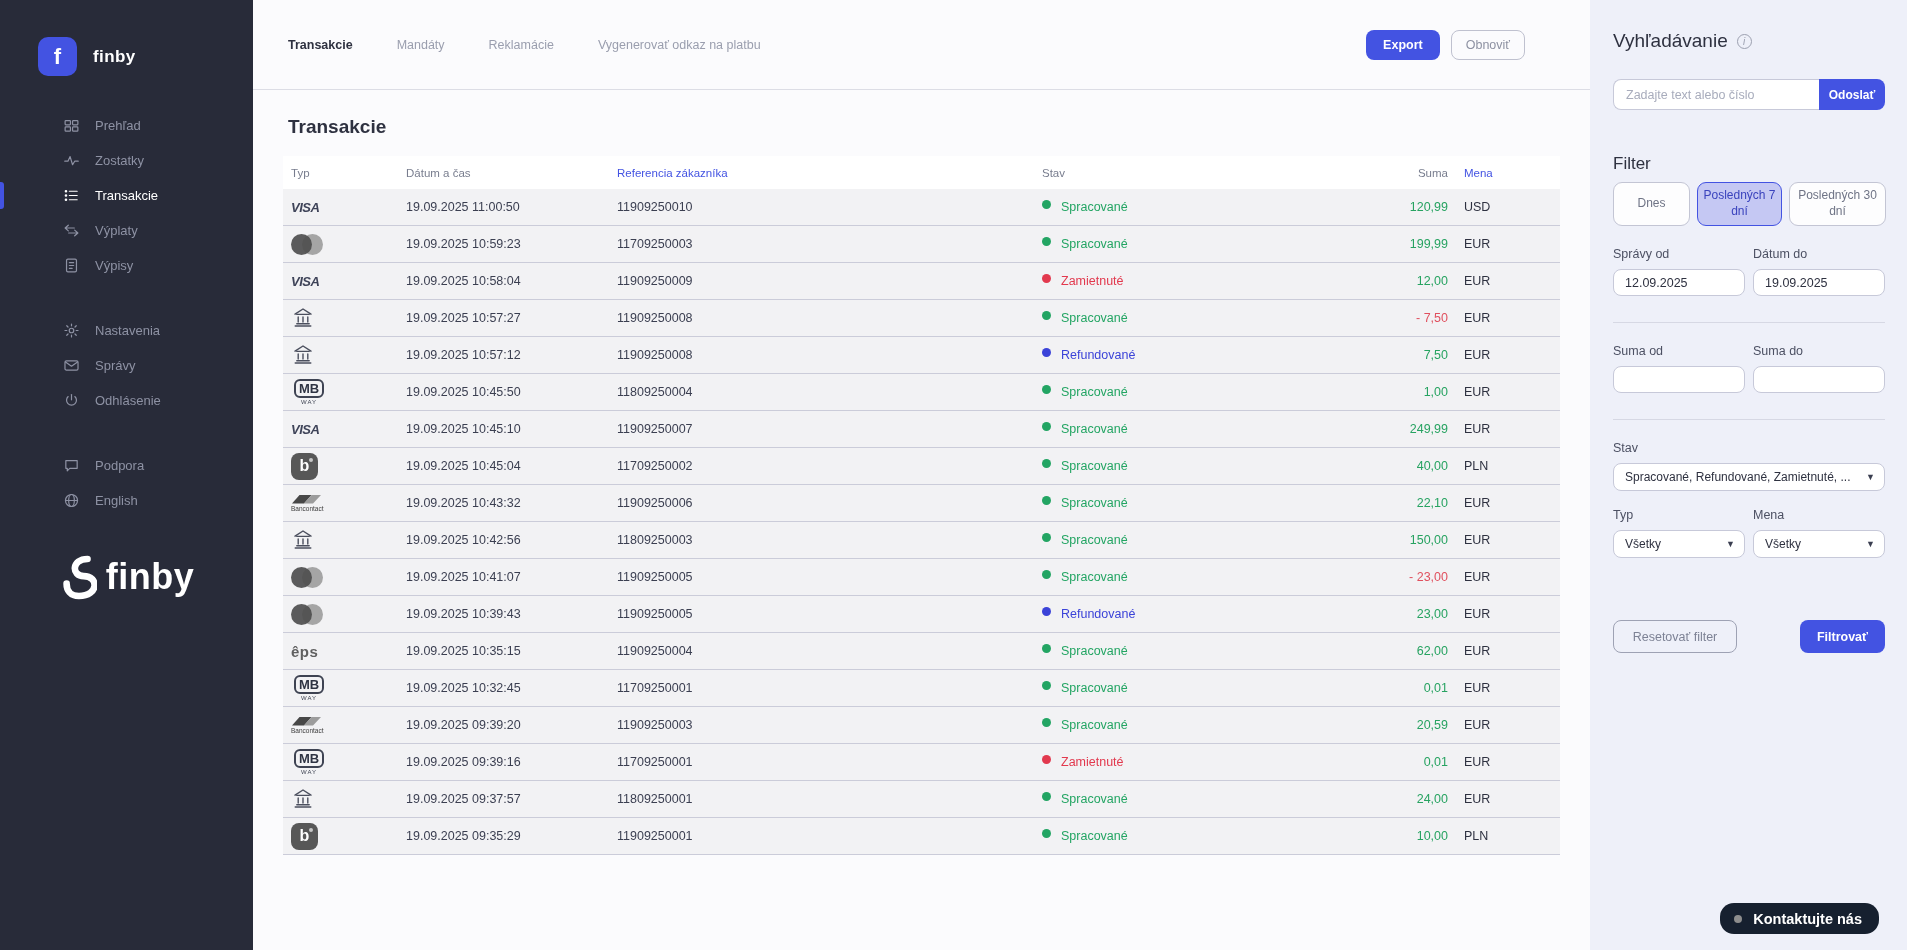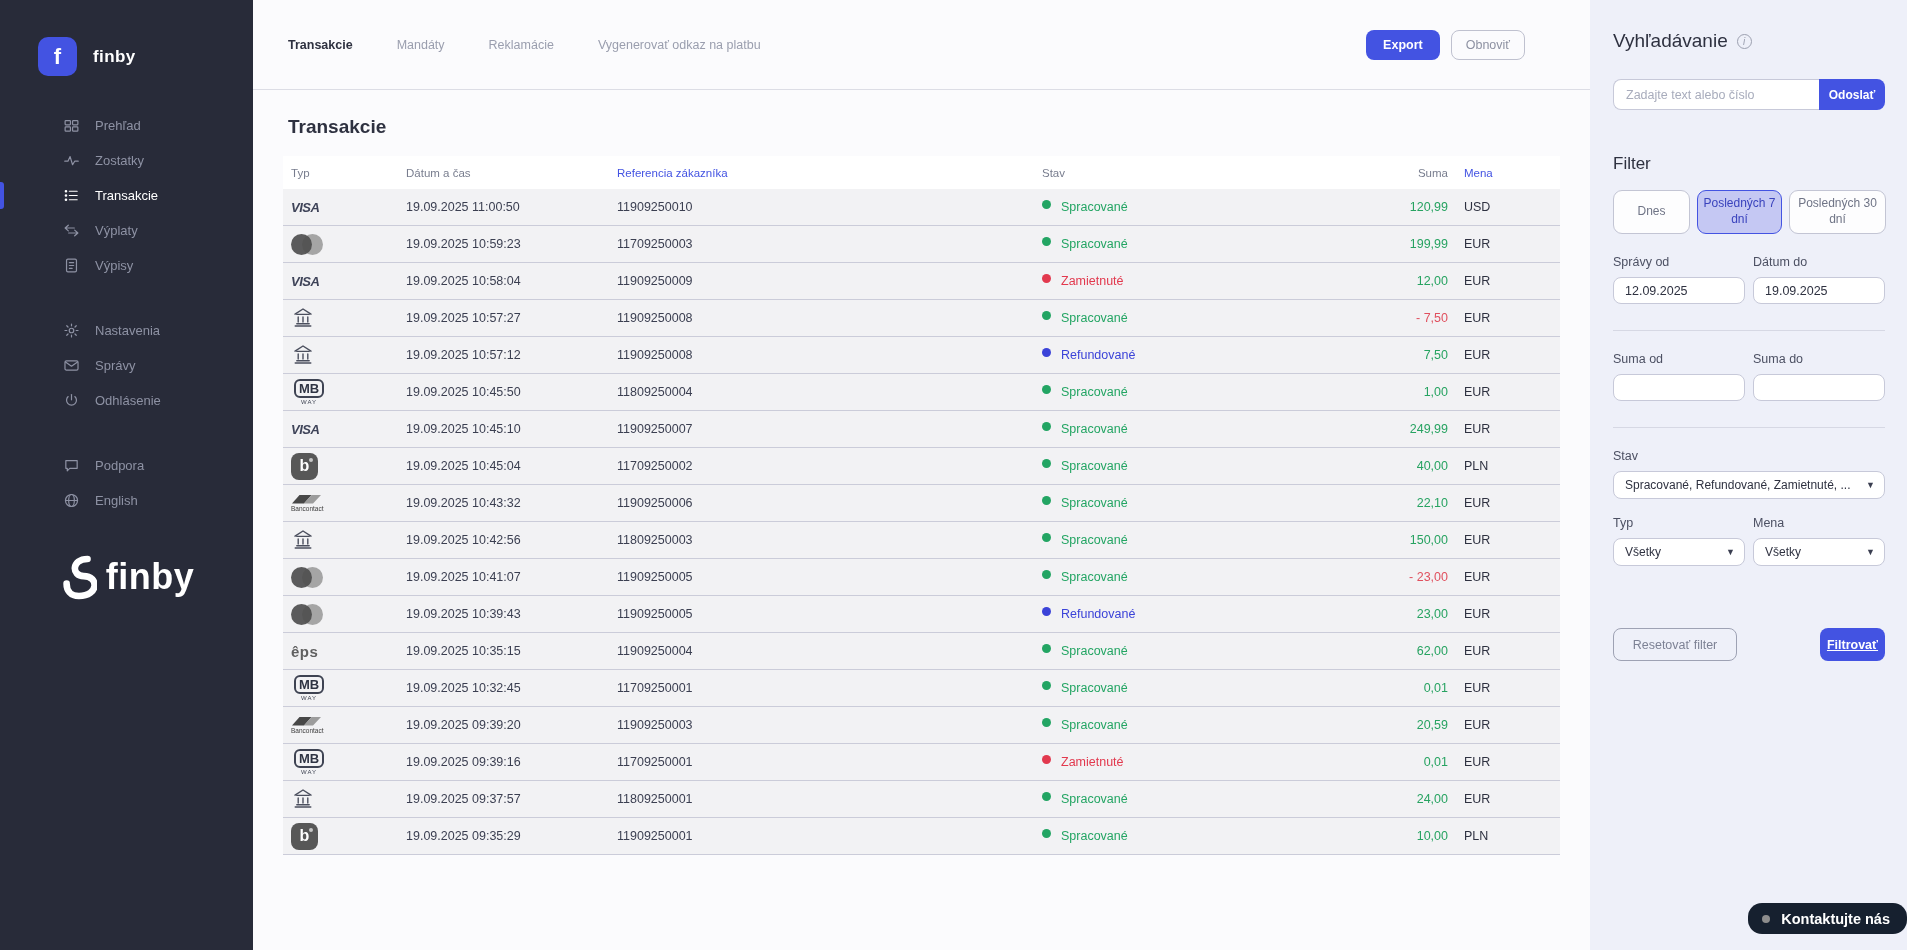--- a/index.html
+++ b/index.html
@@ -79,44 +79,44 @@
   .panel-title { font-size:19px; font-weight:500; color:#2e3140; display:flex; align-items:center; gap:9px; }
   .info-icon { width:15px; height:15px; border:1.5px solid #9ca0b0; border-radius:50%; color:#9ca0b0;
     font-size:10px; font-style:italic; display:inline-flex; align-items:center; justify-content:center; cursor:pointer; }
   .search-row { display:flex; margin-top:27px; height:31px; }
   .search-input { flex:1; min-width:0; border:1px solid #c7c9d9; border-right:none; border-radius:8px 0 0 8px;
     padding:4px 12px; font-size:12.5px; color:#2e3140; background:#fff; outline:none; font-family:inherit; }
   .search-input::placeholder { color:#a8acbc; }
   .search-btn { width:66px; background:#4353e2; color:#fff; border:none; border-radius:0 8px 8px 0;
     font-size:12px; font-weight:700; cursor:pointer; }
   .filter-title { margin-top:44px; font-size:17px; font-weight:500; color:#2e3140; }
-  .chips { display:flex; gap:7px; margin-top:16px; }
+  .chips { display:flex; gap:7px; margin-top:8px; }
   .chip { height:44px; border:1px solid #c3c5d4; border-radius:9px; background:#fdfdfe; color:#6f7486;
     font-size:12px; display:flex; align-items:center; justify-content:center; text-align:center;
     line-height:1.3; padding:0 4px; cursor:pointer; }
   .chip:nth-child(1){ flex:0 0 77px; } .chip:nth-child(2){ flex:0 0 85px; } .chip:nth-child(3){ flex:0 0 97px; }
   .chip.active { background:#c5c8f3; border-color:#4353e2; color:#3a43bd; font-weight:500; }
   .field-row { display:flex; gap:8px; margin-top:21px; }
   .field { width:132px; }
   .field label, .f-label { font-size:12.5px; color:#4c5063; display:block; margin-bottom:8px; }
   .field input { width:132px; height:27px; border:1px solid #c7c9d9; border-radius:8px; background:#fff;
     padding:0 11px; font-size:12.5px; color:#2e3140; outline:none; font-family:inherit; }
   .divider { height:1px; background:#d6d8e4; margin:26px 0 21px; }
   .select-box { height:28px; border:1px solid #c7c9d9; border-radius:8px; background:#fff; position:relative;
     display:flex; align-items:center; padding:0 24px 0 11px; font-size:12px; color:#2e3140; cursor:pointer; }
   .select-box .txt { overflow:hidden; white-space:nowrap; }
   .select-box .caret { position:absolute; right:9px; font-size:9px; color:#3a3e50; }
   .sel-full { width:272px; } .sel-half { width:132px; }
   .actions { display:flex; justify-content:space-between; margin-top:62px; }
   .btn-reset { width:124px; height:33px; border:1px solid #9ea2b4; border-radius:8px; background:transparent;
     color:#7d8295; font-size:12.5px; cursor:pointer; }
-  .btn-apply { width:65px; height:33px; border:none; border-radius:8px; background:#4353e2; color:#fff;
-    font-size:12.5px; font-weight:700; cursor:pointer;text-decoration:underline; }
-
-  .contact-pill { position:fixed; right:0; bottom:16px; height:31px; background:#16202f; color:#fff;
+  .btn-apply { width:85px; height:33px; border:none; border-radius:8px; background:#4353e2; color:#fff;
+    font-size:12.5px; font-weight:700; cursor:pointer; }
+
+  .contact-pill { position:fixed; right:28px; bottom:16px; height:31px; background:#16202f; color:#fff;
     border-radius:14px; display:flex; align-items:center; gap:11px; padding:0 17px 0 14px;
     font-size:14.5px; font-weight:700; cursor:pointer; z-index:10; }
   .contact-dot { width:8px; height:8px; border-radius:50%; background:#8d8d8d; }
 </style>
 </head>
 <body>
 
 <div class="app">
 
   <aside class="sidebar">

